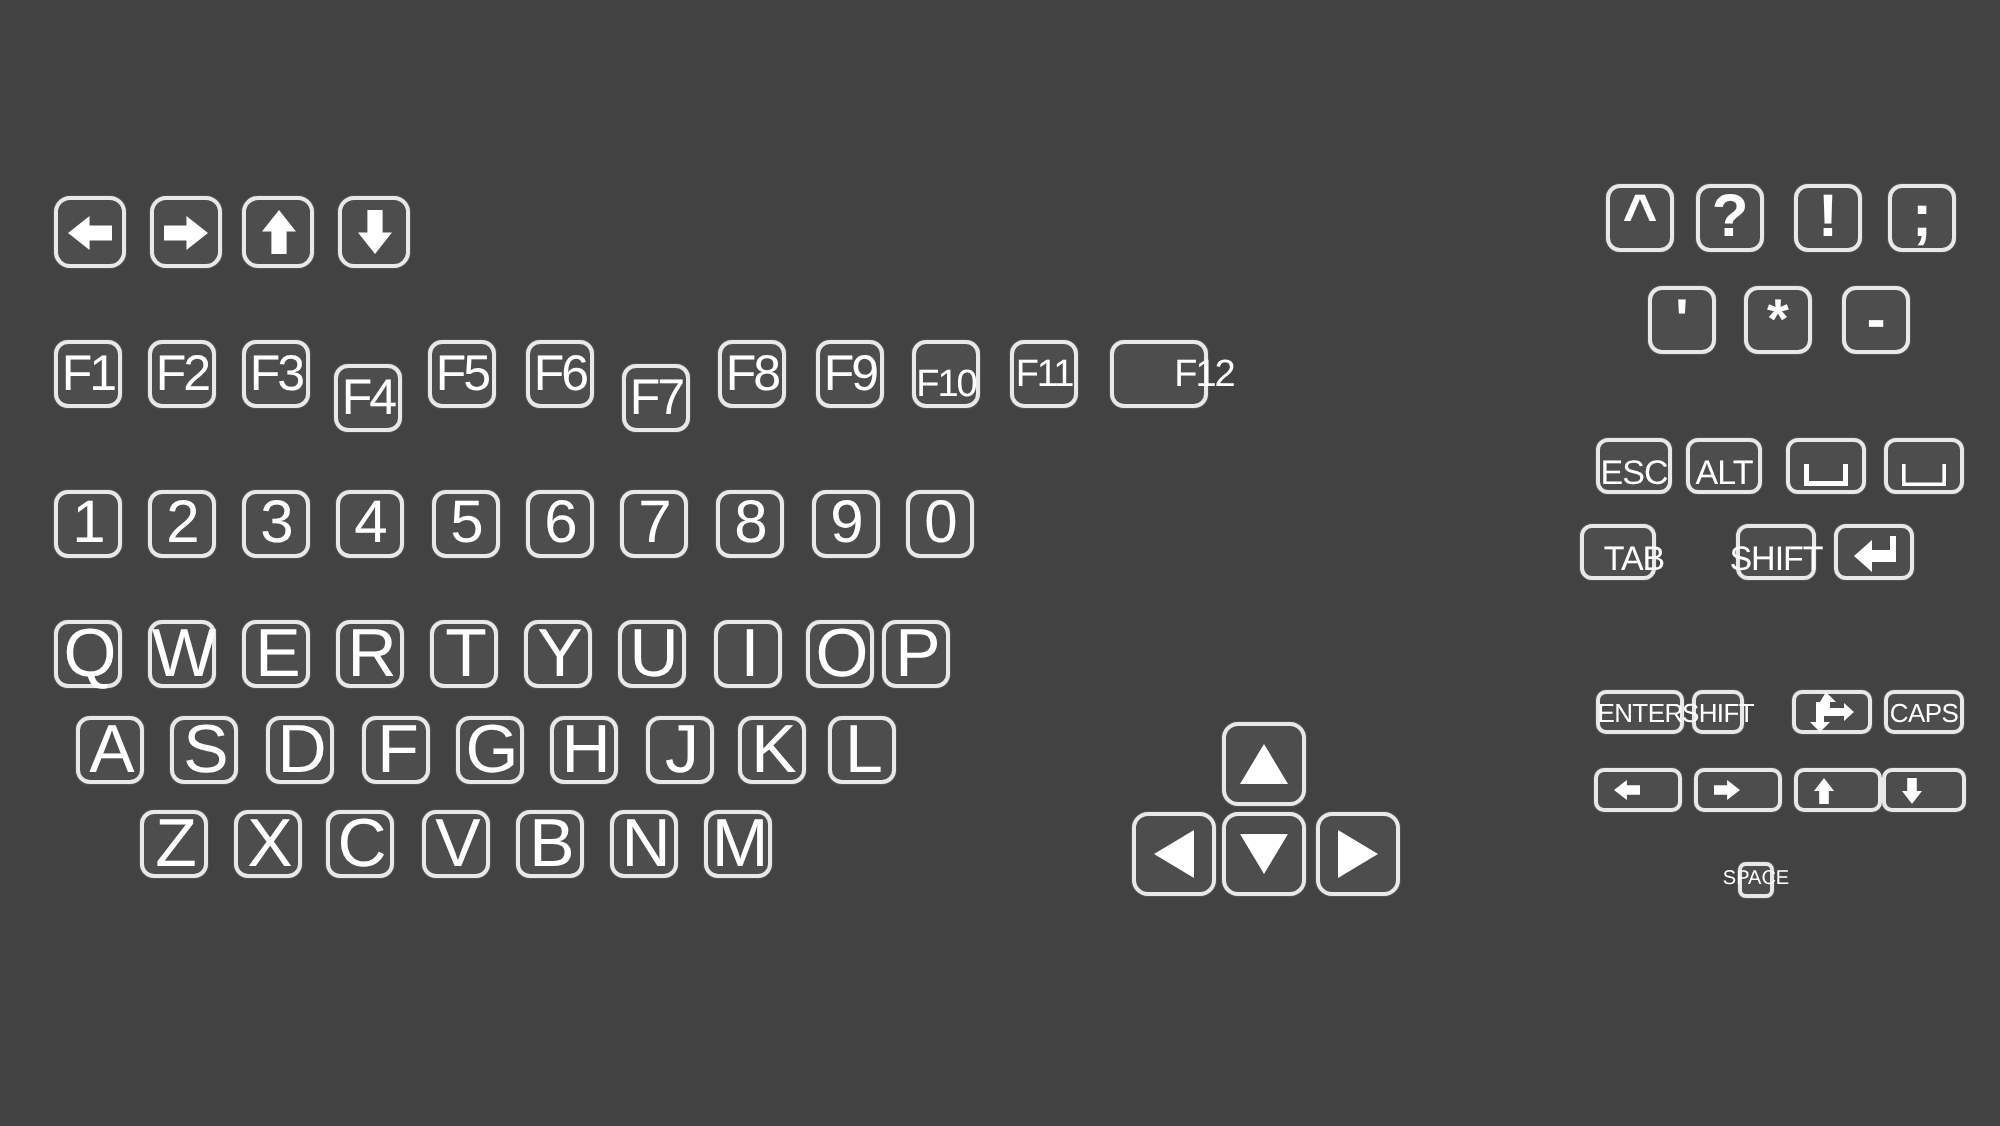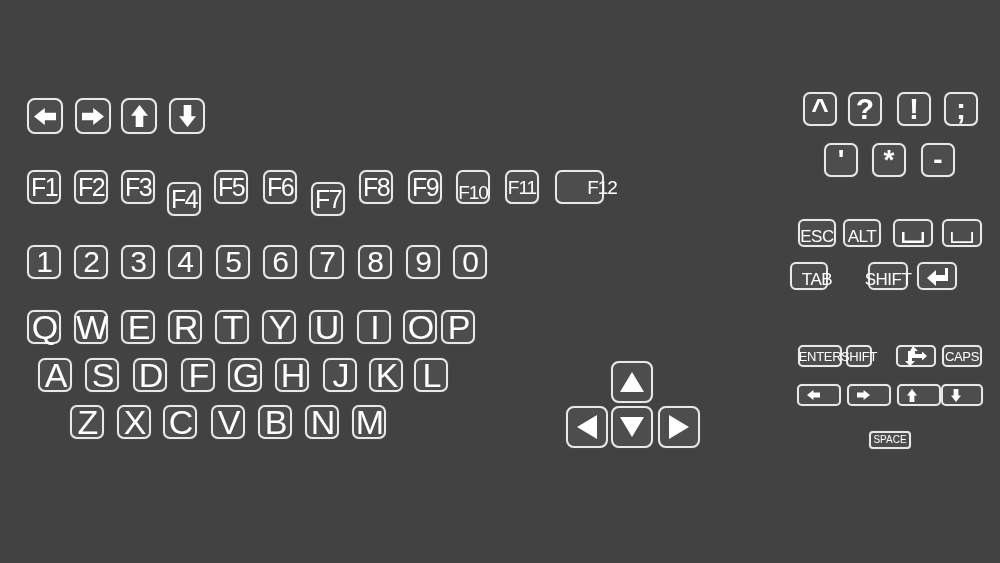--- a/index.html
+++ b/index.html
@@ -406,16 +406,16 @@
     </div>
     <div class="key miniarrow" style="left: 941px; top: 384px; width: 42px;">
       <span class="cap">
         <span class="gl">
           <svg width="12" height="15" viewBox="0 0 12 15">
             <path d="M6 14 L1 7.5600000000000005 L3.5999999999999996 7.5600000000000005 L3.5999999999999996 1 L8.399999999999999 1 L8.399999999999999 7.5600000000000005 L11 7.5600000000000005 Z" fill="#ffffff"></path>
           </svg>
         </span>
       </span>
     </div>
-    <div class="key spacekey" style="left: 869px; top: 431px; width: 42px;">
+    <div class="key spacekey" style="left: 869px; top: 431px; width: 18px;">
       <span class="cap">SPACE</span>
     </div>
   </div>
 
 </body></html>

